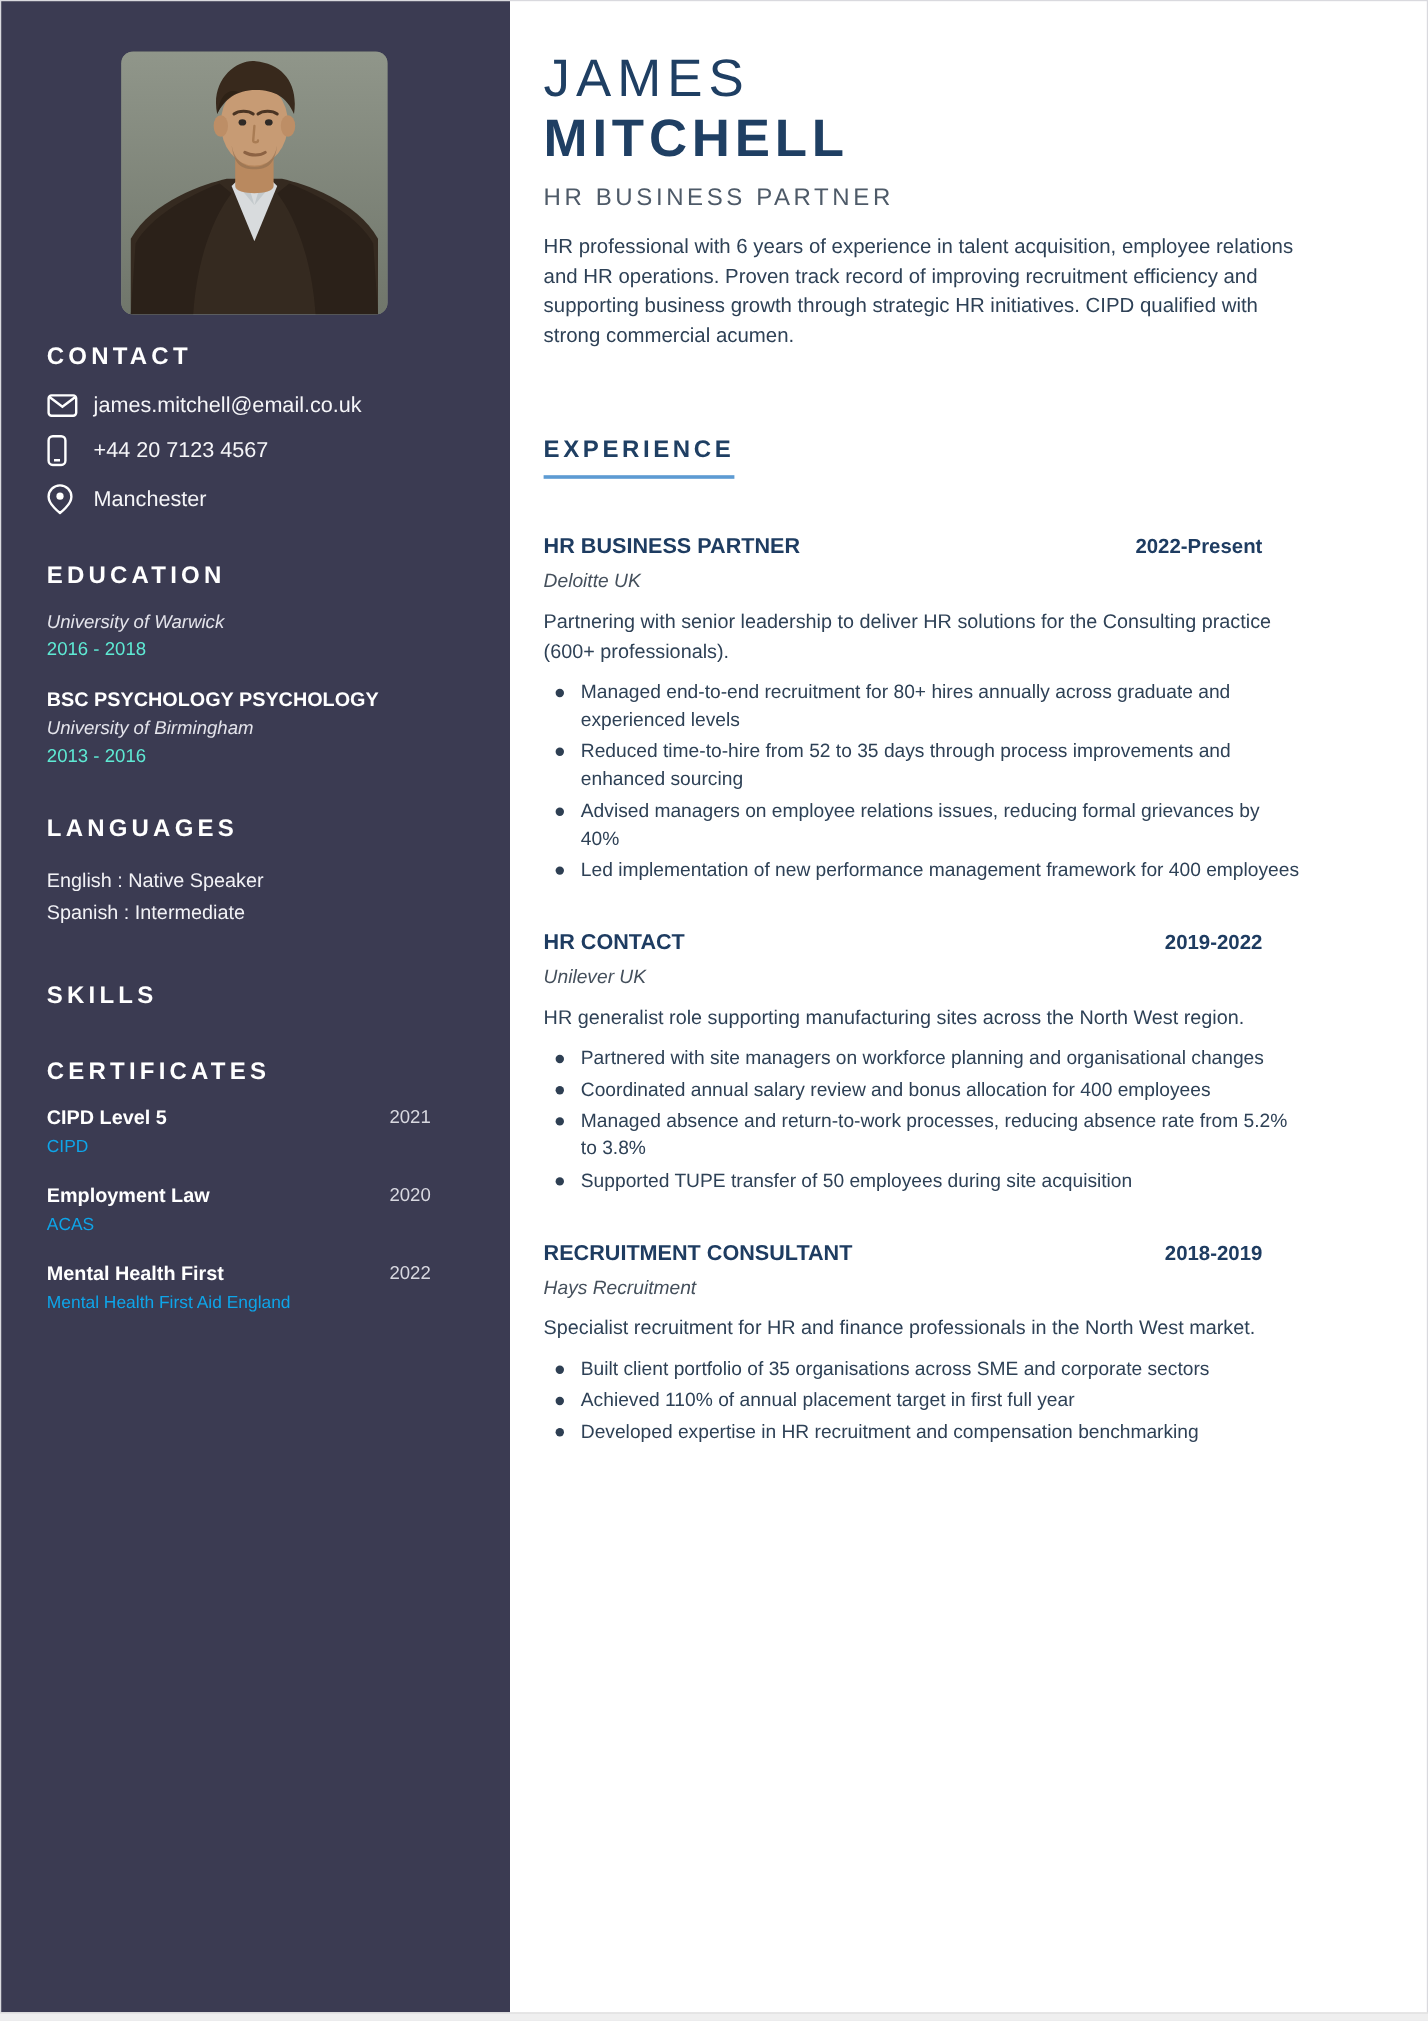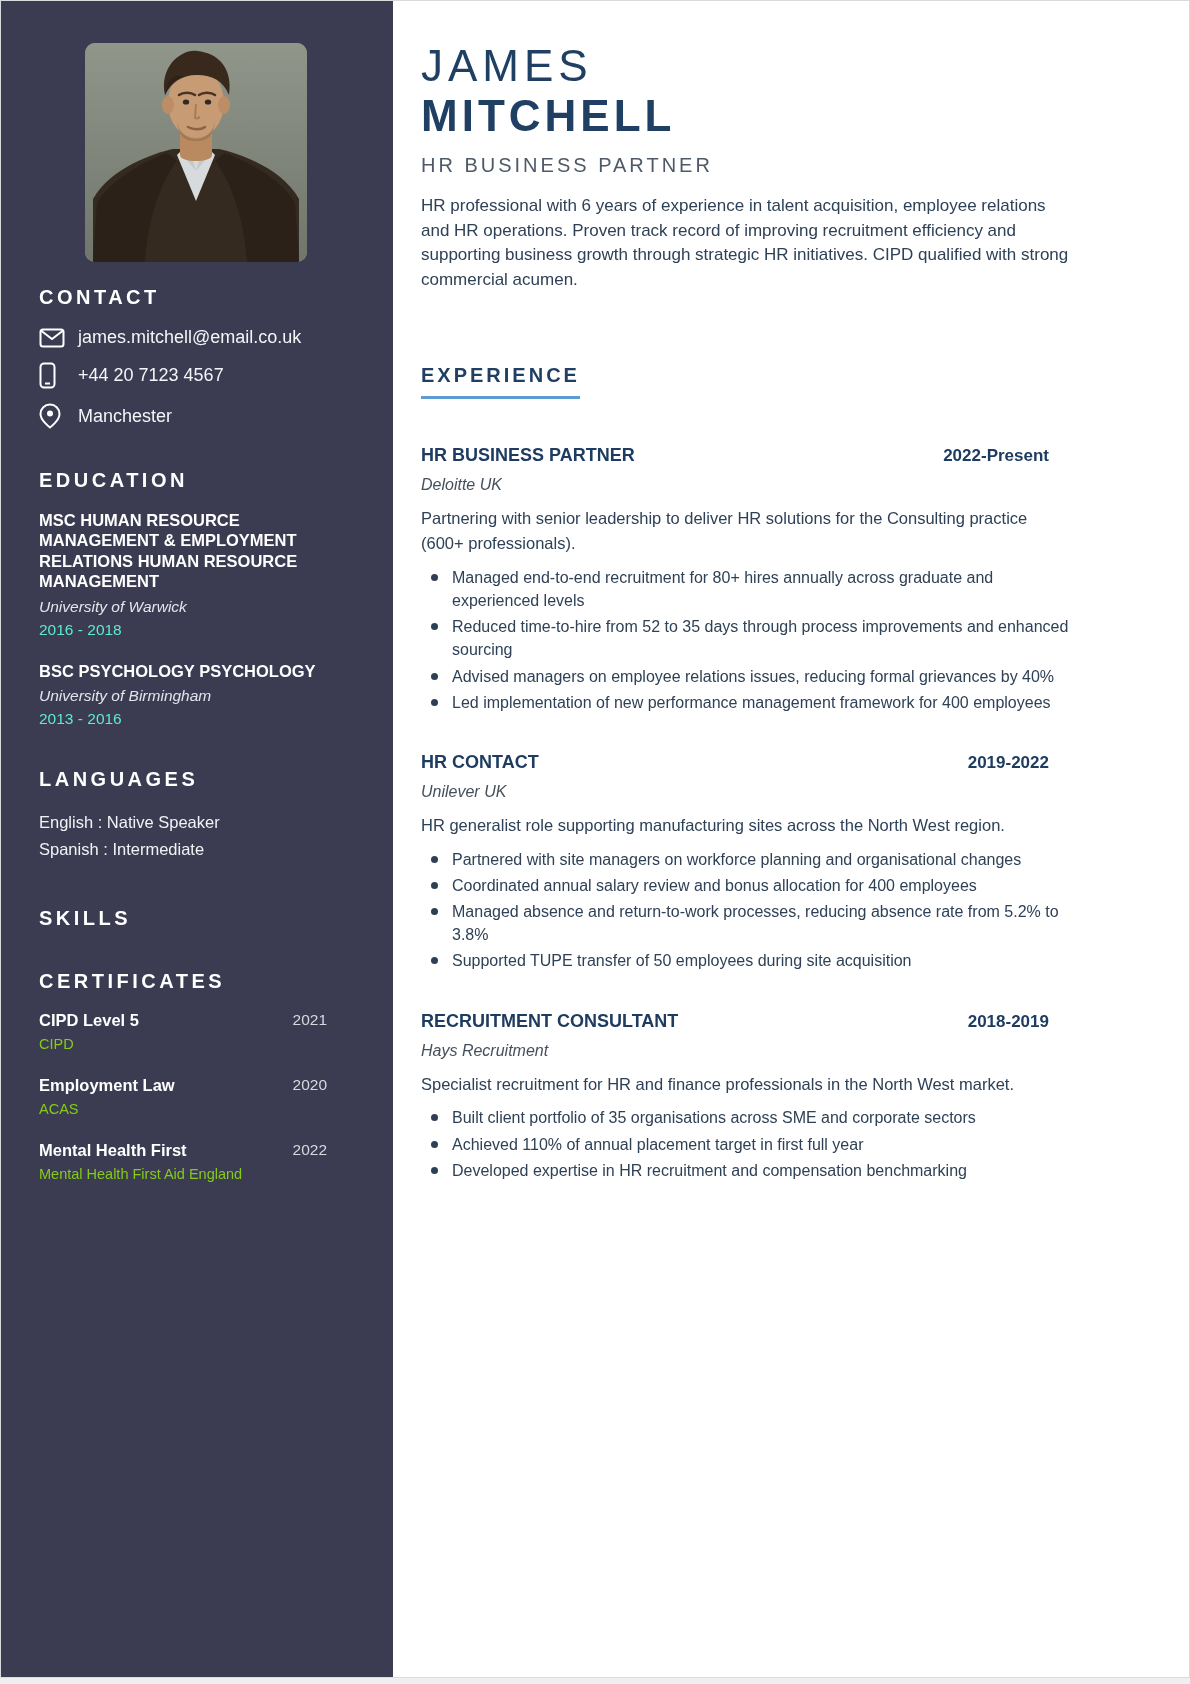--- a/index.html
+++ b/index.html
@@ -11,21 +11,21 @@
   .page{
     position:absolute;inset:0;box-sizing:border-box;
     border:1px solid #d9d9de;display:flex;background:#ffffff;
   }
   .bottom-strip{
     position:absolute;left:0;right:0;bottom:0;height:6px;
     background:#efefef;border-top:1px solid #dcdcdc;z-index:5;
   }
   
   .sidebar{
-    width:392px;flex-shrink:0;box-sizing:border-box;
+    width:424px;flex-shrink:0;box-sizing:border-box;
     background:#3b3b52;color:#ffffff;
     padding:42px 40px 40px 38px;height:calc(100% - 6px);
   }
   .photo-wrap{
     width:222px;height:219px;margin:0 auto;border-radius:10px;
     overflow:hidden;background:#858b7f;
   }
   .photo-wrap svg{display:block;width:100%;height:100%;}
   .side-heading{
     font-size:20px;font-weight:bold;letter-spacing:3.5px;
@@ -39,21 +39,21 @@
   .edu-item{margin-bottom:22px;}
   .edu-degree{font-size:16.5px;font-weight:bold;line-height:1.24;color:#ffffff;}
   .edu-school{font-size:15.5px;font-style:italic;color:#e4e4eb;margin-top:6px;}
   .edu-dates{font-size:15.5px;color:#5eead4;margin-top:5px;}
   .lang-line{font-size:16.5px;color:#f2f2f6;line-height:1.62;}
   .skills-section{margin-top:44px;}
   .cert-item{margin-bottom:24px;}
   .cert-top{display:flex;justify-content:space-between;align-items:flex-start;}
   .cert-name{font-size:16.5px;font-weight:bold;color:#ffffff;}
   .cert-year{font-size:15.5px;color:#d8d8e0;margin-right:26px;}
-  .cert-issuer{font-size:14.5px;color:#84cc16;margin-top:6px;}
+  .cert-issuer{font-size:14.5px;color:#0ea5e9;margin-top:6px;}
   
   .main{
     flex:1;box-sizing:border-box;
     padding:40px 105px 40px 28px;color:#2e4156;
   }
   .name-first{
     font-size:44px;font-weight:400;letter-spacing:5px;
     color:#1f3f63;line-height:1.12;
   }
   .name-last{
@@ -164,21 +164,20 @@
           </svg>
         </span>
         <span class="ctext">Manchester</span>
       </div>
     </section>
 
     <section class="side-section">
       <h2 class="side-heading">EDUCATION</h2>
 
       <div class="edu-item">
-        <div class="edu-degree">MSC HUMAN RESOURCE MANAGEMENT &amp; EMPLOYMENT RELATIONS HUMAN RESOURCE MANAGEMENT</div>
         <div class="edu-school">University of Warwick</div>
         <div class="edu-dates">2016 - 2018</div>
       </div>
 
       <div class="edu-item">
         <div class="edu-degree">BSC PSYCHOLOGY PSYCHOLOGY</div>
         <div class="edu-school">University of Birmingham</div>
         <div class="edu-dates">2013 - 2016</div>
       </div>
     </section>

